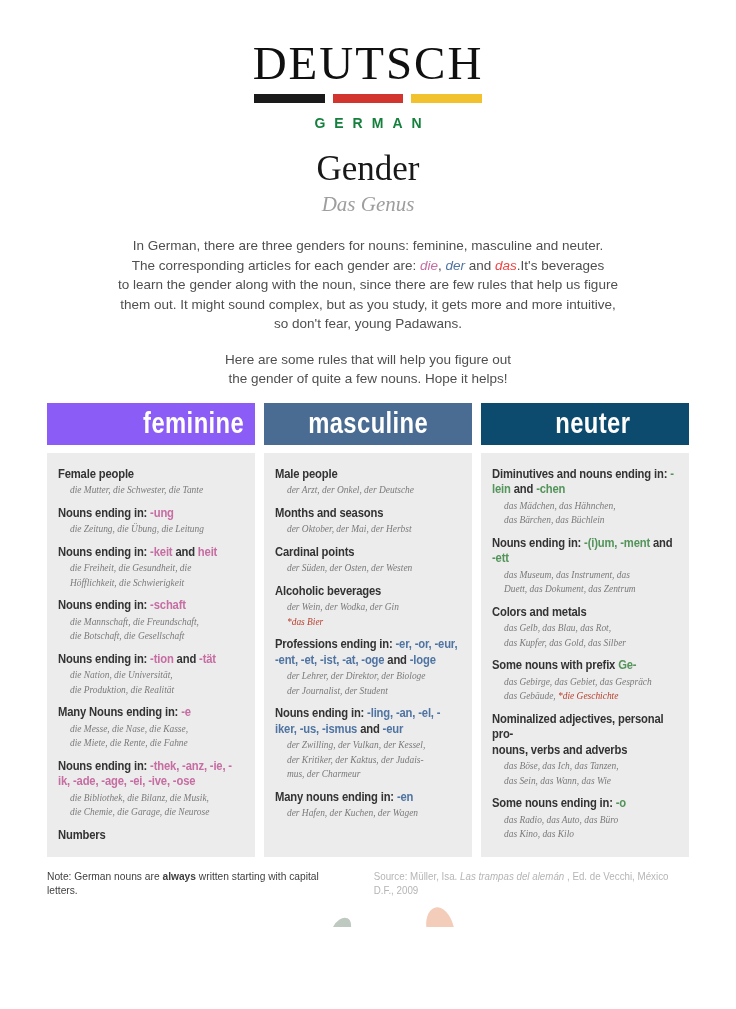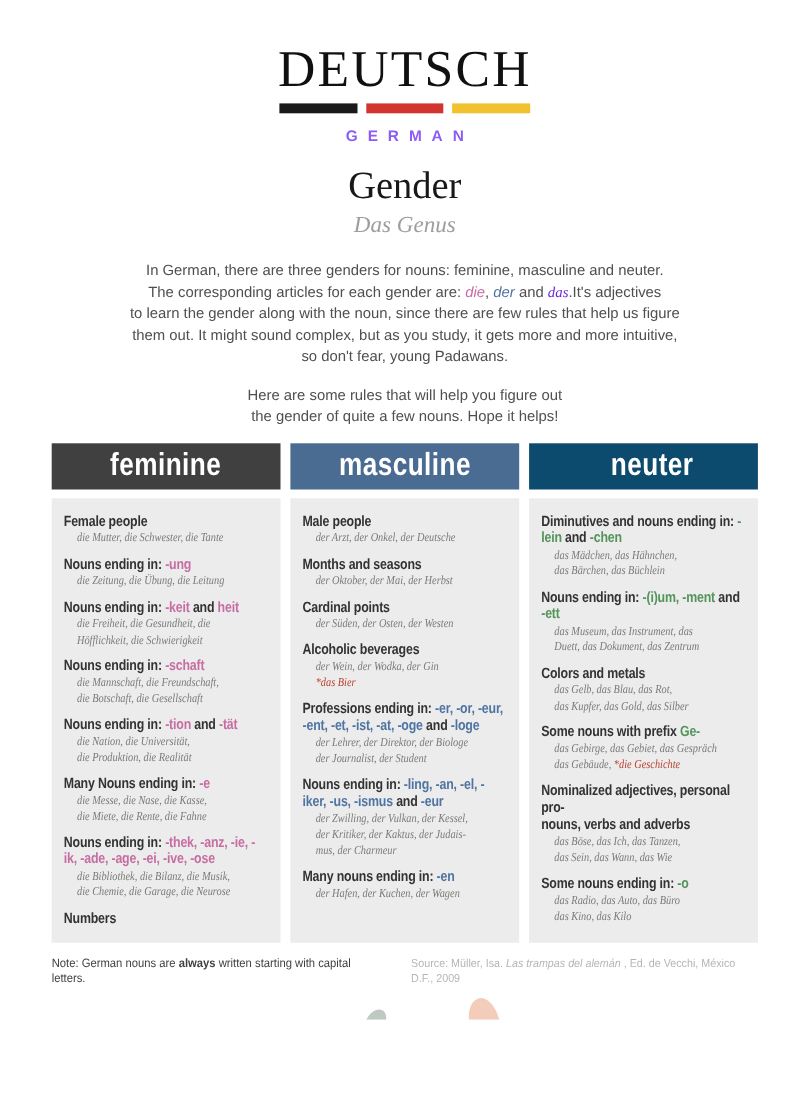--- a/index.html
+++ b/index.html
@@ -5,21 +5,21 @@
   html,body{margin:0;padding:0;background:#fff;}
   .page{position:relative;width:736px;height:927px;background:#ffffff;overflow:hidden;
         font-family:"Liberation Sans", sans-serif;color:#333;}
 
   
   .brand{margin-top:40px;text-align:center;font-family:"Liberation Serif", serif;
          font-size:47px;line-height:1;letter-spacing:2px;color:#101010;}
   .flag{width:228px;height:9px;margin:7px auto 0;display:flex;gap:8px;}
   .flag span{flex:1;display:block;}
   .language{margin-top:12px;text-align:center;font-size:14px;font-weight:600;
-            letter-spacing:9px;padding-left:9px;color:#8b5cf6;line-height:16px;}
+            letter-spacing:9px;padding-left:9px;color:#15803d;line-height:16px;}
   .page-title{margin:20px 0 0;text-align:center;font-family:"Liberation Serif", serif;
               font-size:35px;font-weight:400;line-height:36px;color:#181818;}
   .page-subtitle{margin-top:5px;text-align:center;font-family:"Liberation Serif", serif;
                  font-style:italic;font-size:21px;line-height:24px;color:#9e9e9e;}
 
   
   .intro{margin-top:20px;text-align:center;font-size:13.5px;line-height:19.5px;color:#4f4f4f;}
   .intro2{margin-top:16px;}
   .it{font-style:italic;}
   .bd{font-weight:700;}
@@ -69,33 +69,33 @@
     <span style="background: rgb(242, 194, 46);"></span>
   </div>
 
   <div class="language">GERMAN</div>
 
   <div class="page-title">Gender</div>
   <div class="page-subtitle">Das Genus</div>
 
   <section class="intro">
       <div><span>In German, there are three genders for nouns: feminine, masculine and neuter.</span></div>
-      <div><span>The corresponding articles for each gender are: </span><span class="it" style="color: rgb(198, 109, 162);">die</span><span>, </span><span class="it" style="color: rgb(79, 116, 162);">der</span><span> and </span><span class="it" style="color: #6d28d9; font-family: Liberation Serif, serif;">das</span><span>.It's adjectives</span></div>
+      <div><span>The corresponding articles for each gender are: </span><span class="it" style="color: rgb(198, 109, 162);">die</span><span>, </span><span class="it" style="color: rgb(79, 116, 162);">der</span><span> and </span><span class="it" style="color: #ef4444;">das</span><span>.It's beverages</span></div>
       <div><span>to learn the gender along with the noun, since there are few rules that help us figure</span></div>
       <div><span>them out. It might sound complex, but as you study, it gets more and more intuitive,</span></div>
       <div><span>so don't fear, young Padawans.</span></div>
     </section>
   <section class="intro intro2">
       <div><span>Here are some rules that will help you figure out</span></div>
       <div><span>the gender of quite a few nouns. Hope it helps!</span></div>
     </section>
 
   <section class="columns" id="columns">
       <div class="column">
-        <div class="col-header" style="background: #404040;">
+        <div class="col-header" style="background: #8b5cf6; justify-content: flex-end;">
           <span class="lbl">feminine</span>
         </div>
         <div class="col-body">
           <div class="rule">
             <div class="rule-title"><span>Female people</span></div>
             <div class="rule-examples"><span>die Mutter, die Schwester, die Tante</span></div>
           </div>
           <div class="rule">
             <div class="rule-title"><span>Nouns ending in: </span><span style="color: rgb(198, 109, 162);">-ung</span></div>
             <div class="rule-examples"><span>die Zeitung, die Übung, die Leitung</span></div>

